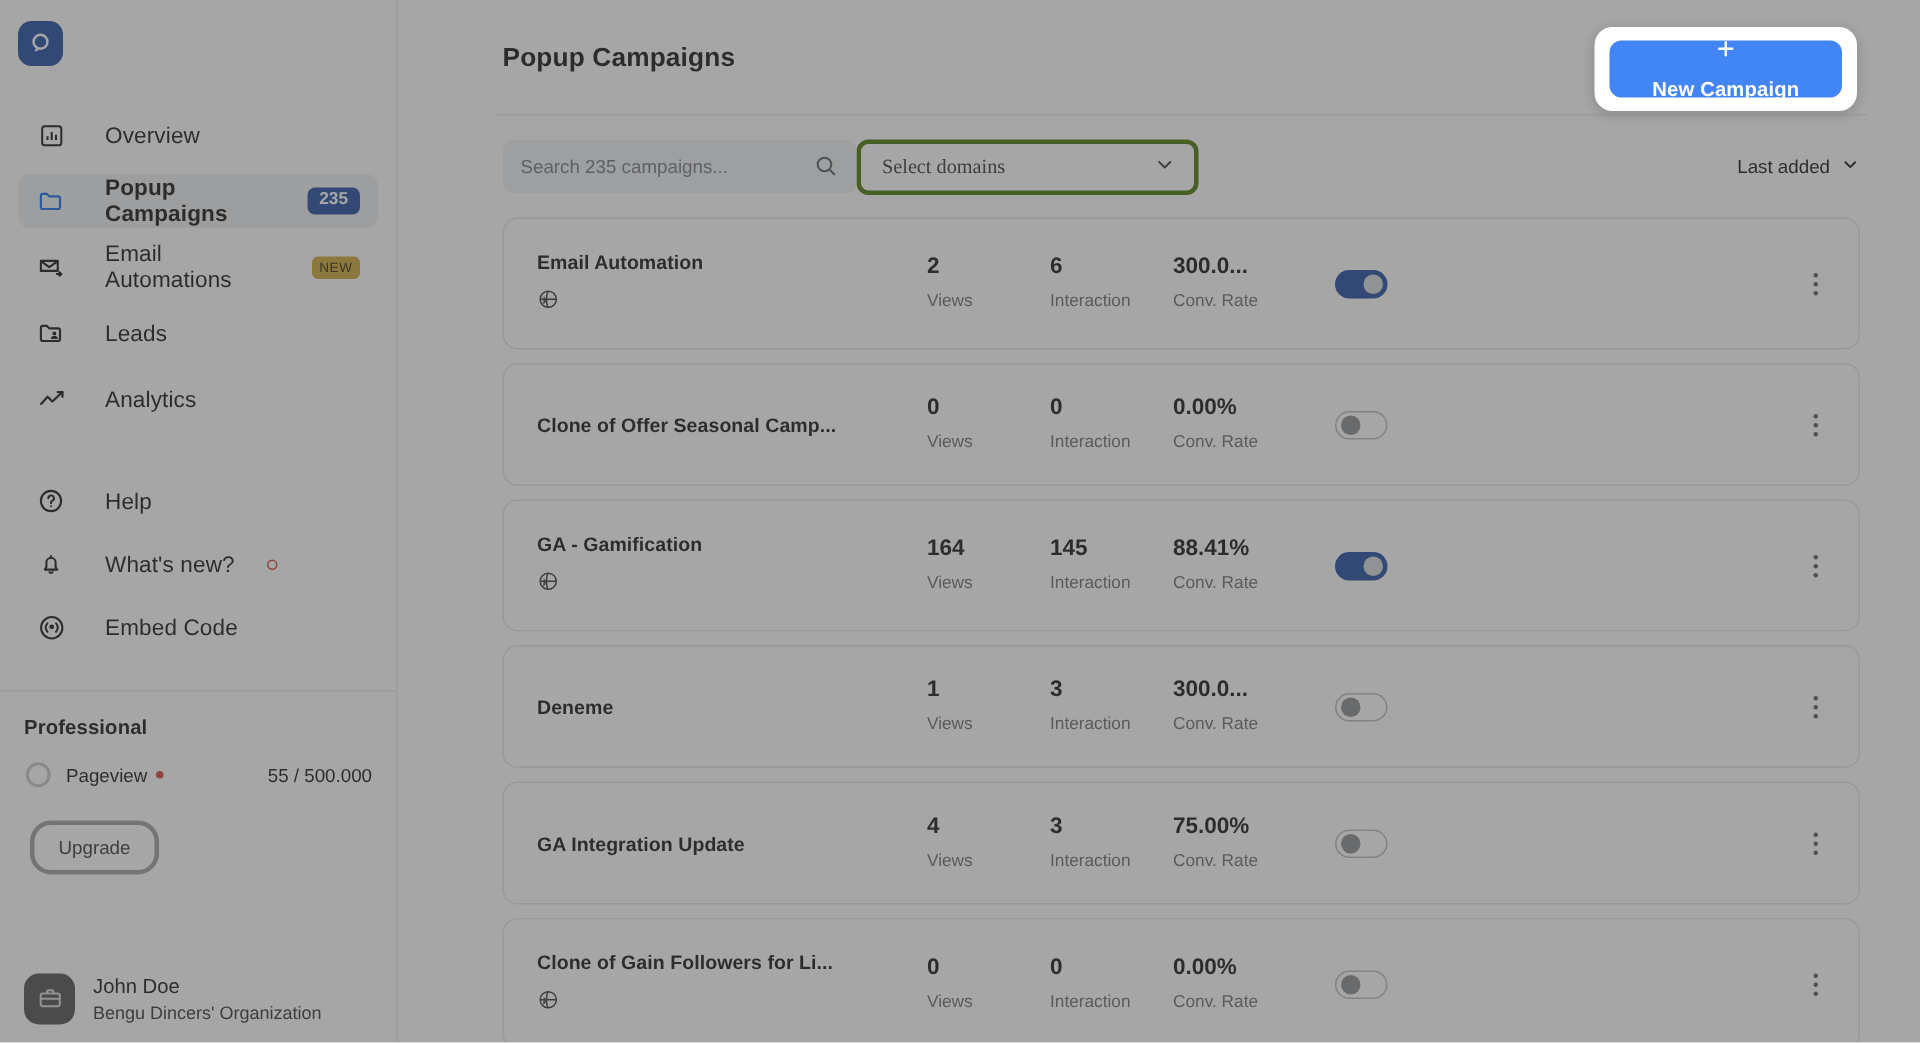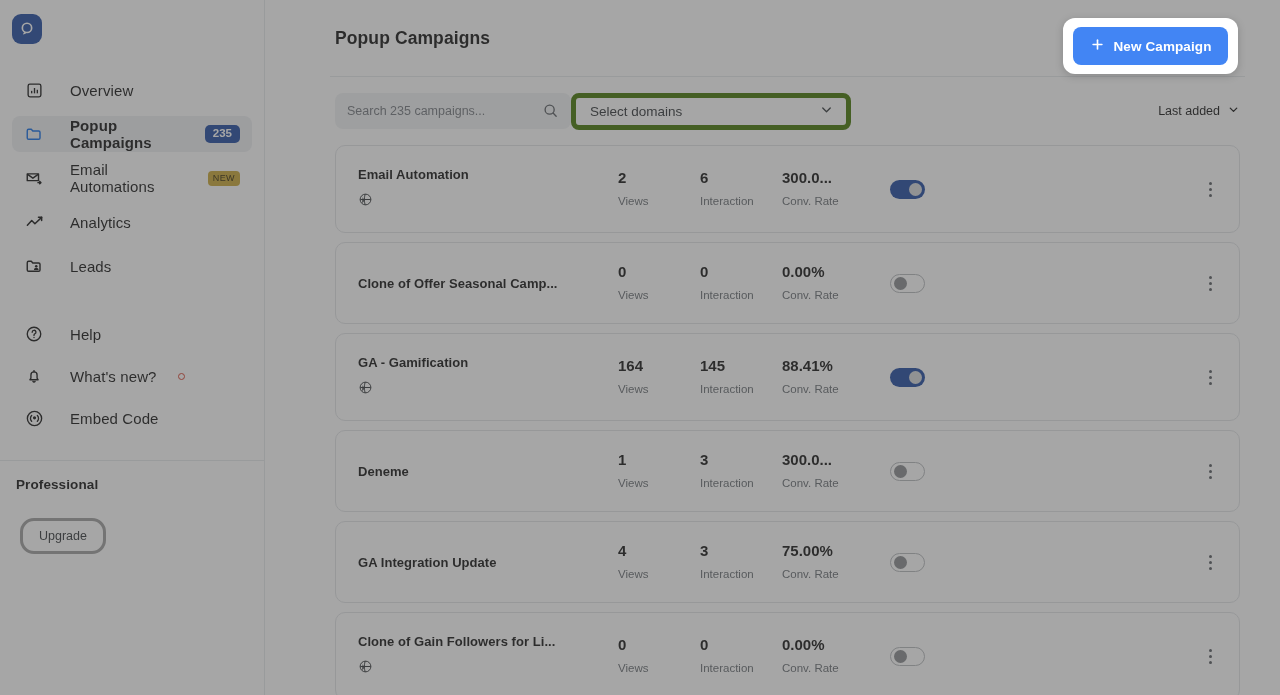--- a/index.html
+++ b/index.html
@@ -153,28 +153,29 @@
   .search-input {
     border: none; outline: none; background: transparent;
     font-size: 12.5px; color: #3c4043;
     font-family: inherit;
     width: 190px;
   }
   .search-input::placeholder { color: #7b7f85; }
   .search-icon { position: absolute; right: 12px; top: 9px; }
 
   .domain-select {
-    width: 280px; height: 37px;
-    border: 5px solid #4d7c0f;
+    width: 228px; height: 37px;
+    border: 3px solid #4d7c0f;
     border-radius: 8px;
     display: flex; align-items: center;
     padding: 0 12px 0 14px;
     font-size: 13.5px; color: #3c4043;
     cursor: pointer;
     background: transparent;
+    font-family: Liberation Serif, serif;
   }
   .domain-select .chev { margin-left: auto; }
 
   .sort-control {
     margin-left: auto;
     display: flex; align-items: center; gap: 7px;
     font-size: 12.5px; color: #1f1f1f;
     cursor: pointer;
   }
 
@@ -247,20 +248,21 @@
     border: none;
     border-radius: 8px;
     color: #fff;
     font-size: 13.5px;
     font-weight: bold;
     font-family: inherit;
     display: flex; align-items: center; justify-content: center;
     gap: 9px;
     cursor: pointer;
     letter-spacing: .1px;
+    flex-direction: column;
   }
 </style>
 </head>
 <body>
 
 <div id="app">
 
   <aside class="sidebar">
 
     <div class="logo-wrap">
@@ -304,38 +306,38 @@
               <path d="M3 6.8l7.5 5.4L18 6.8"></path>
             <path d="M16.5 18.2h4.2M19 16.2l2.2 2-2.2 2"></path>
           </svg>
         </span>
         <span class="lbl">Email Automations</span>
         <span class="new-badge">NEW</span>
       </div>
 
       <div class="nav-item">
         <span class="ico">
-          <svg width="19" height="19" viewBox="0 0 24 24" fill="none" stroke="#1f1f1f" stroke-width="1.9" stroke-linecap="round" stroke-linejoin="round">
-            <polyline points="3,15.5 8.5,9.5 12.5,13.5 21,5.5"></polyline>
-            <polyline points="17,5.5 21,5.5 21,9.5"></polyline>
-          </svg>
-        </span>
-        <span class="lbl">Analytics</span>
-      </div>
-
-      <div class="nav-item">
-        <span class="ico">
           <svg width="18" height="18" viewBox="0 0 24 24" fill="none" stroke="#1f1f1f" stroke-width="1.9" stroke-linejoin="round">
             <path d="M3 7.5a1.8 1.8 0 0 1 1.8-1.8h3.6l2 2.2h7.8A1.8 1.8 0 0 1 20 9.7v7.6a1.8 1.8 0 0 1-1.8 1.8H4.8A1.8 1.8 0 0 1 3 17.3V7.5z"></path>
             <circle cx="15" cy="12.4" r="1.7" fill="#1f1f1f" stroke="none"></circle>
             <path d="M11.9 17.3c0-1.7 1.4-2.8 3.1-2.8s3.1 1.1 3.1 2.8" fill="#1f1f1f" stroke="none"></path>
           </svg>
         </span>
         <span class="lbl">Leads</span>
       </div>
+
+      <div class="nav-item">
+        <span class="ico">
+          <svg width="19" height="19" viewBox="0 0 24 24" fill="none" stroke="#1f1f1f" stroke-width="1.9" stroke-linecap="round" stroke-linejoin="round">
+            <polyline points="3,15.5 8.5,9.5 12.5,13.5 21,5.5"></polyline>
+            <polyline points="17,5.5 21,5.5 21,9.5"></polyline>
+          </svg>
+        </span>
+        <span class="lbl">Analytics</span>
+      </div>
     </nav>
 
     <nav class="nav-secondary">
       <div class="nav-item">
         <span class="ico">
           <svg width="18" height="18" viewBox="0 0 24 24" fill="none" stroke="#1f1f1f" stroke-width="1.8">
             <circle cx="12" cy="12" r="9"></circle>
             <path d="M9.6 9.6a2.5 2.5 0 1 1 3.4 2.3c-.7.3-1 .9-1 1.6v.4" stroke-linecap="round"></path>
             <circle cx="12" cy="16.6" r=".9" fill="#1f1f1f" stroke="none"></circle>
           </svg>
@@ -365,25 +367,48 @@
         </span>
         <span class="lbl">Embed Code</span>
       </div>
     </nav>
 
     <div class="divider"></div>
 
     <div class="plan-box">
       <div class="plan-title">Professional</div>
 
+      <div class="quota-row">
+        <span class="ring">
+          <svg width="19" height="19" viewBox="0 0 24 24">
+            <circle cx="12" cy="12" r="9.2" fill="none" stroke="#c6c9cc" stroke-width="2.6"></circle>
+          </svg>
+        </span>
+        <span class="quota-label">Pageview</span>
+        <span class="quota-dot"></span>
+        <span class="quota-val">55 / 500.000</span>
+      </div>
 
 
       <button class="upgrade-btn">Upgrade</button>
     </div>
 
+    <div class="user-box">
+      <span class="avatar">
+        <svg width="17" height="17" viewBox="0 0 24 24" fill="none" stroke="#d9dbdd" stroke-width="1.9" stroke-linejoin="round">
+          <rect x="3" y="7.5" width="18" height="12" rx="2"></rect>
+          <path d="M9 7.5V6a1.6 1.6 0 0 1 1.6-1.6h2.8A1.6 1.6 0 0 1 15 6v1.5"></path>
+          <line x1="3" y1="12.5" x2="21" y2="12.5"></line>
+        </svg>
+      </span>
+      <span>
+        <div class="user-name">John Doe</div>
+        <div class="user-org">Bengu Dincers' Organization</div>
+      </span>
+    </div>
   </aside>
 
   <main class="main">
 
     <div class="page-head">
       <h1 class="page-title">Popup Campaigns</h1>
     </div>
     <div class="head-rule"></div>
 
     <div class="toolbar">

